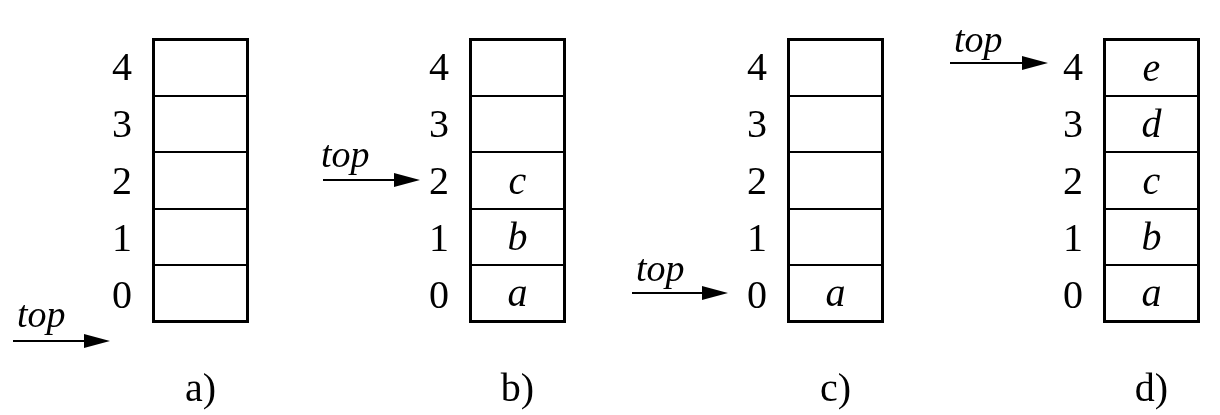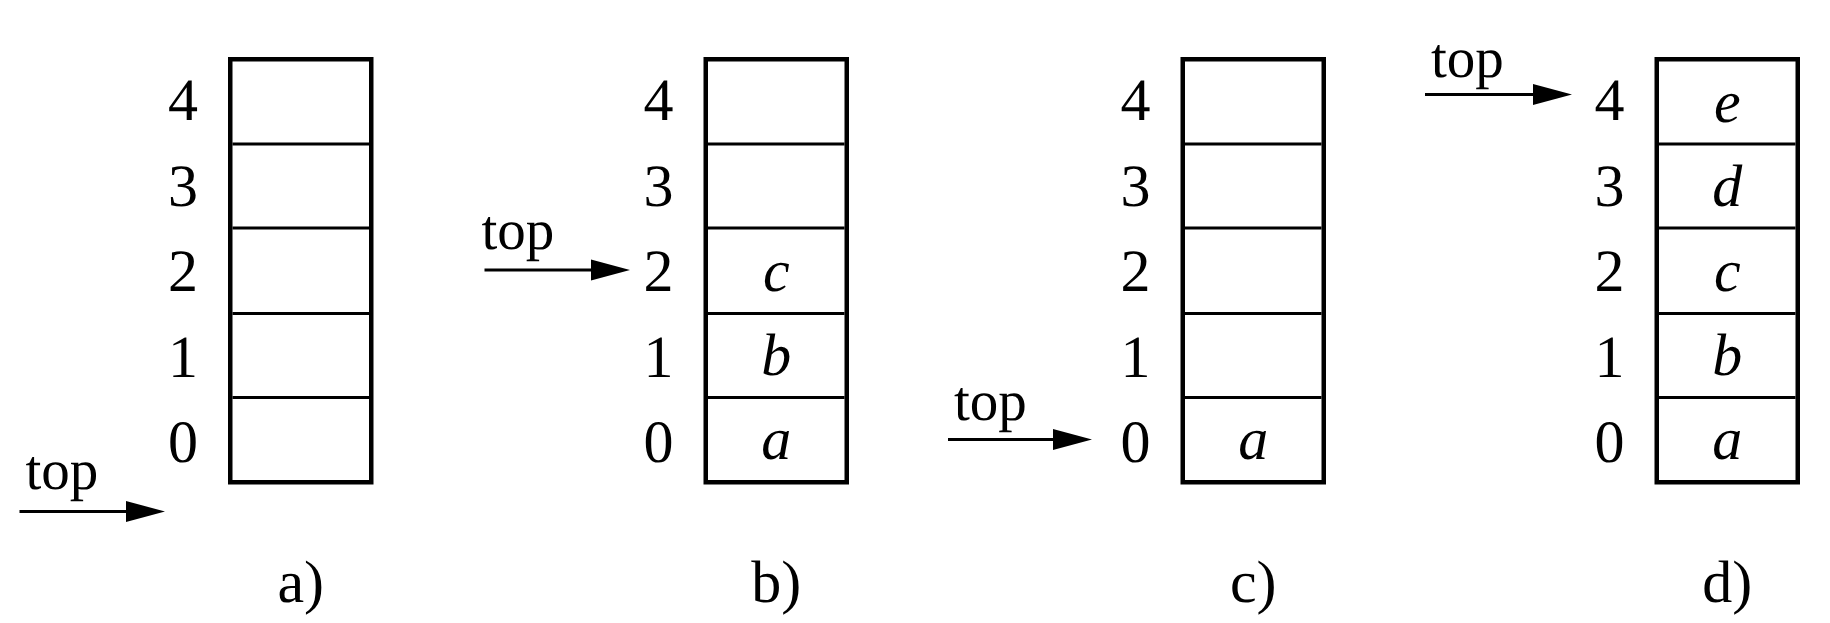--- a/index.html
+++ b/index.html
@@ -16,21 +16,21 @@
     flex:1; border-bottom:2.5px solid #000;
     display:flex; align-items:center; justify-content:center;
     font-style:italic; font-size:40px; line-height:1;
   }
   .cell:last-child { border-bottom:none; }
   .indices {
     position:absolute; top:38px; width:44px; height:285px;
     display:flex; flex-direction:column; font-size:40px;
   }
   .indices span { flex:1; display:flex; align-items:center; justify-content:flex-end; }
-  .pointer-label { position:absolute; font-size:38px; line-height:1; }
+  .pointer-label { position:absolute; font-size:38px; line-height:1;font-style:italic; }
   .arrow { position:absolute; height:16px; display:flex; align-items:center; }
   .arrow-line { flex:1; height:2.5px; background:#000; }
   .arrow-head {
     width:0; height:0; flex:0 0 auto;
     border-left:26px solid #000; border-top:7px solid transparent; border-bottom:7px solid transparent;
   }
   .caption { position:absolute; top:368px; width:97px; text-align:center; font-size:40px; line-height:1; }
 
   
   #box-a  { left:152px; }  #idx-a { left:88px; }

